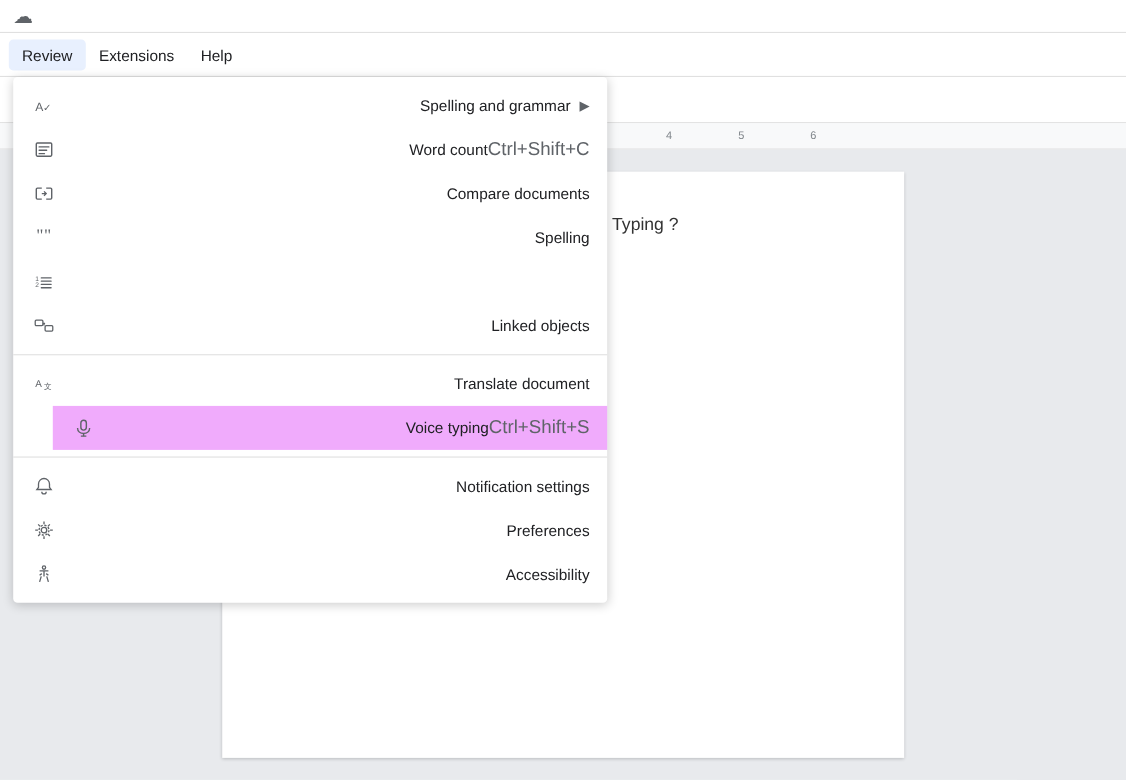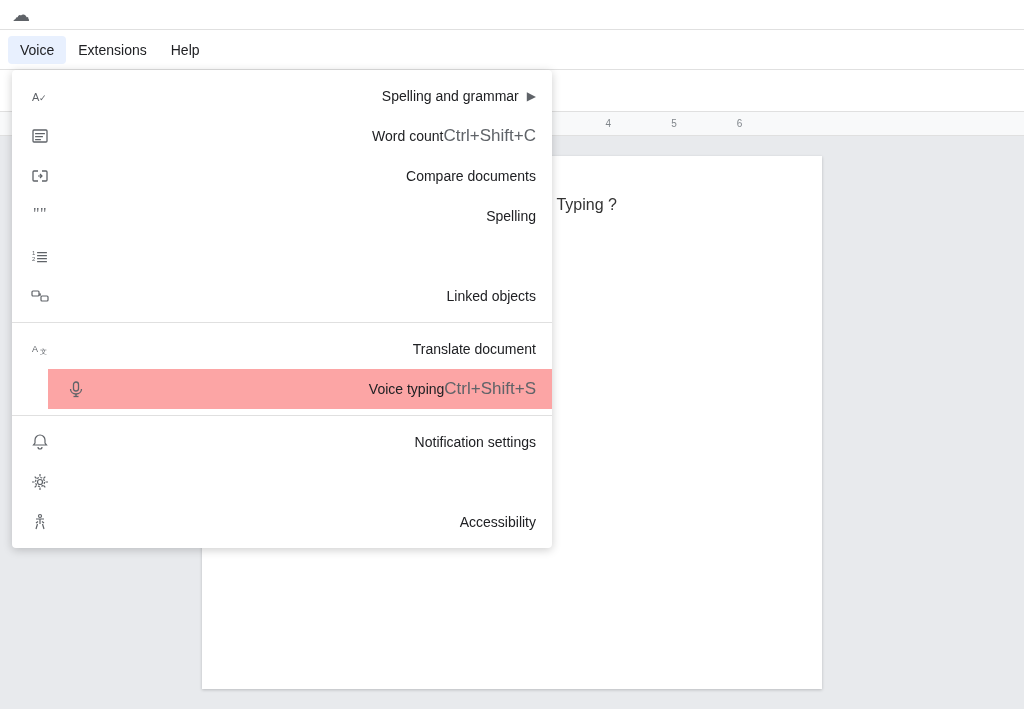--- a/index.html
+++ b/index.html
@@ -145,21 +145,21 @@
     .dropdown-item {
       display: flex;
       align-items: center;
       padding: 8px 16px;
       font-size: 14px;
       color: #202124;
       cursor: pointer;
       position: relative;
       min-height: 40px;
     }
-    .dropdown-item.highlighted { background: #fca5a5; margin-left: 36px; }
+    .dropdown-item.highlighted { background: #f0abfc; margin-left: 36px; }
 
     .dropdown-item .item-icon {
       width: 24px;
       height: 24px;
       display: flex;
       align-items: center;
       justify-content: center;
       margin-right: 12px;
       font-size: 16px;
       flex-shrink: 0;
@@ -202,21 +202,21 @@
     }
   </style>
 </head>
 <body>
 
 <div class="top-bar">
   <span class="cloud-icon">☁</span>
 </div>
 
 <div class="menu-bar">
-  <div class="menu-item active">Voice</div>
+  <div class="menu-item active">Review</div>
   <div class="menu-item">Extensions</div>
   <div class="menu-item">Help</div>
 </div>
 
 <div class="toolbar">
   <button class="toolbar-btn" style="font-style:italic; font-weight:500;">I</button>
   <button class="toolbar-btn" style="text-decoration:underline; font-weight:500;">U</button>
   <button class="toolbar-btn">
     <span style="font-weight:bold; border-bottom: 3px solid #1a73e8; line-height:1;">A</span>
   </button>
@@ -399,20 +399,21 @@
     </div>
 
     <div class="dropdown-item">
       <span class="item-icon">
         <svg width="18" height="18" viewBox="0 0 18 18" fill="none">
           <circle cx="9" cy="9" r="2.5" stroke="#5f6368" stroke-width="1.2" fill="none"></circle>
           <path d="M9 1v2.5M9 14.5V17M17 9h-2.5M3.5 9H1M14.3 3.7l-1.8 1.8M5.5 12.5l-1.8 1.8M14.3 14.3l-1.8-1.8M5.5 5.5L3.7 3.7" stroke="#5f6368" stroke-width="1.2"></path>
           <circle cx="9" cy="9" r="4.5" stroke="#5f6368" stroke-width="1.2" fill="none" stroke-dasharray="2 1.5"></circle>
         </svg>
       </span>
+      <span class="item-label">Preferences</span>
     </div>
 
     <div class="dropdown-item">
       <span class="item-icon">
         <svg width="18" height="18" viewBox="0 0 18 18" fill="none">
           <circle cx="9" cy="3" r="1.5" stroke="#5f6368" stroke-width="1.2" fill="none"></circle>
           <path d="M5 6h8M9 6v5M6.5 11l-1.5 5M11.5 11l1.5 5" stroke="#5f6368" stroke-width="1.2"></path>
           <path d="M7 8.5l-2 1.5M11 8.5l2 1.5" stroke="#5f6368" stroke-width="1.2"></path>
         </svg>
       </span>

